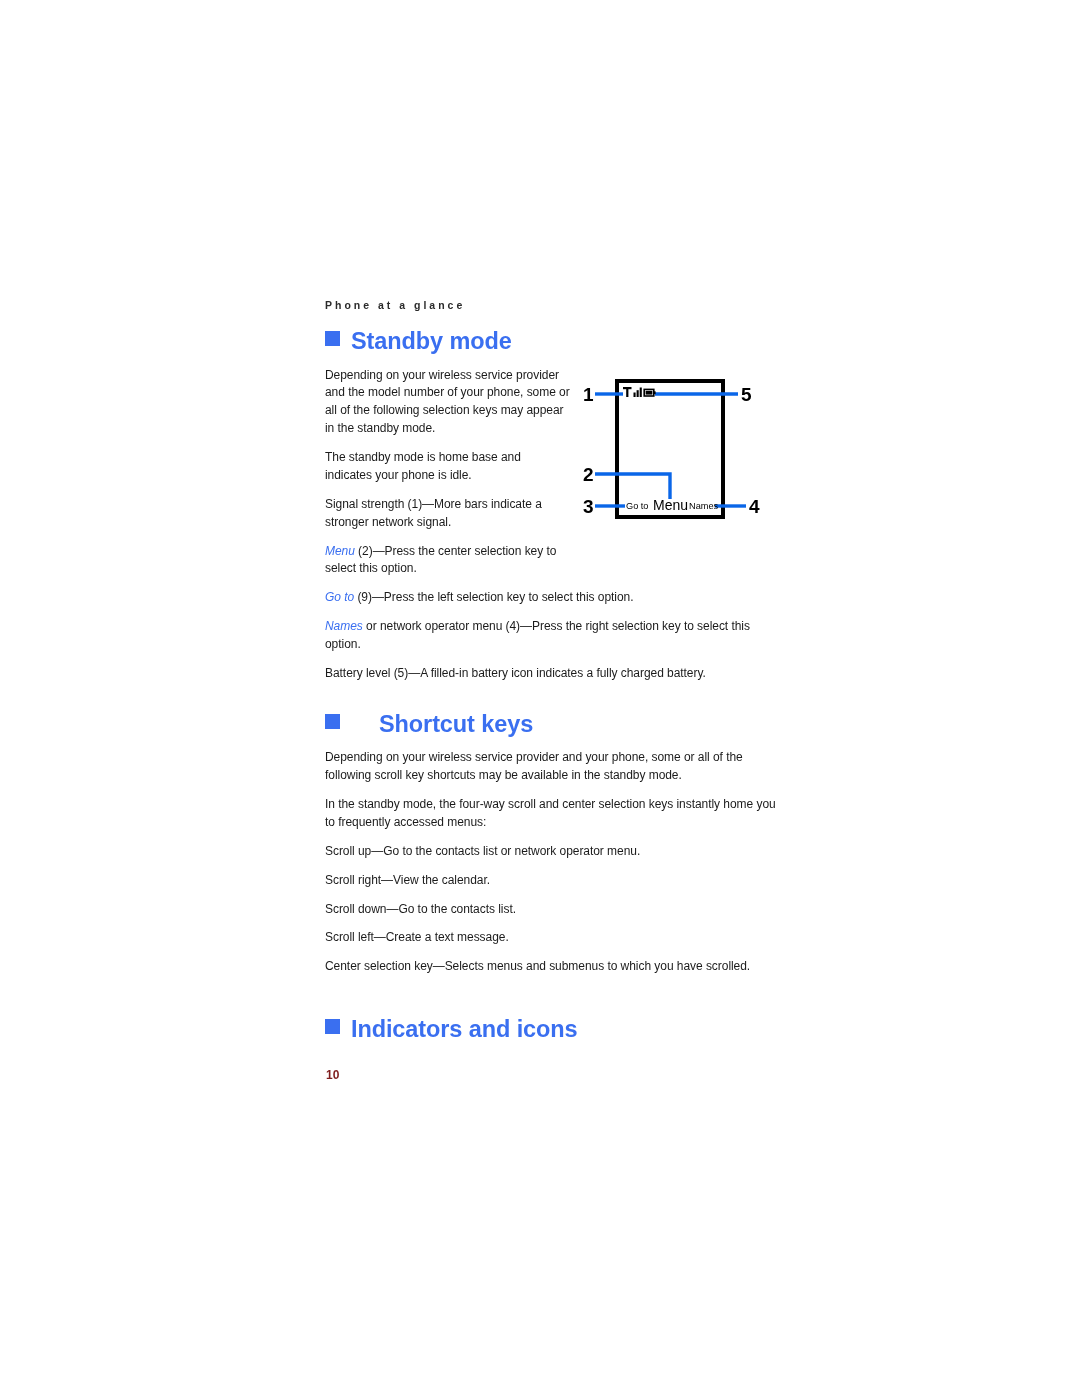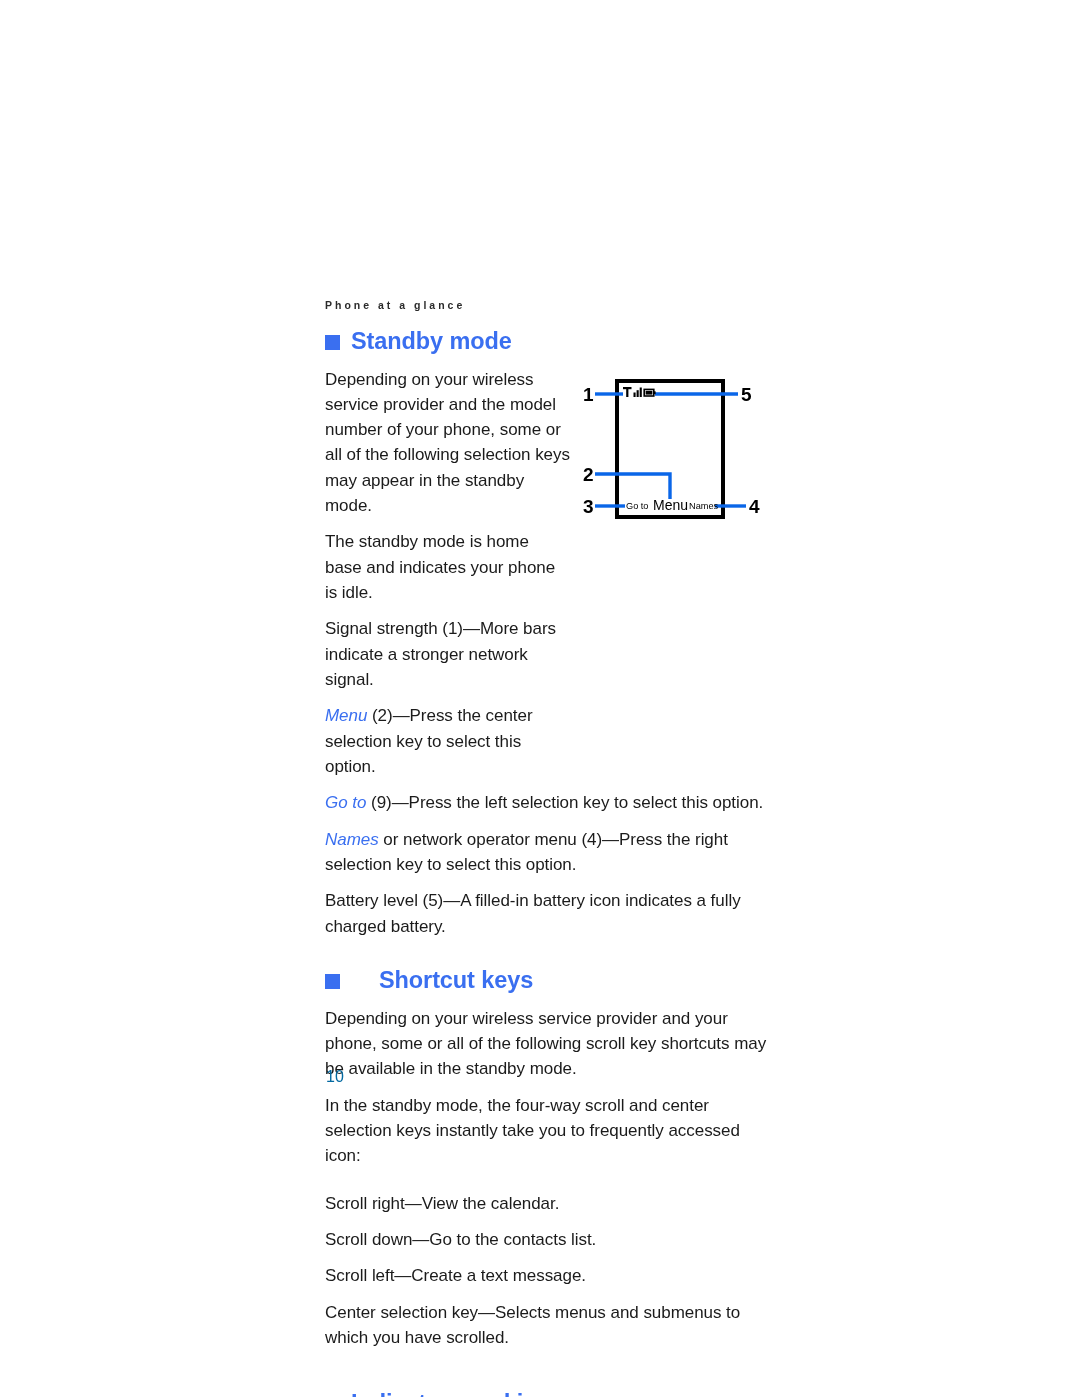--- a/index.html
+++ b/index.html
@@ -40,21 +40,21 @@
   .content {
     position: absolute;
     left: 313px;
     top: 330px;
     width: 452px;
   }
 
   
   .heading {
     display: flex;
-    align-items: center;
+    align-items: flex-start;
     color: #3a6ff0;
     font-size: 23.5px;
     font-weight: bold;
     letter-spacing: -0.1px;
     line-height: 1.0;
   }
   .heading .bullet {
     width: 15px;
     height: 15px;
     background: #3a6ff0;
@@ -63,21 +63,21 @@
     position: relative;
     top: 1px;
   }
   .h-standby   { margin-top: 0px; }
   .h-shortcut  { margin-top: 0px; gap: 28px; }
   .h-indicators{ margin-top: 12px; }
 
   
   p.body {
     margin: 0;
-    font-size: 17px;
+    font-size: 12px;
     line-height: 1.49;
     color: #1b1b1b;
     letter-spacing: -0.05px;
   }
   .it {
     font-style: italic;
     color: #3a6ff0;
   }
 
   
@@ -97,23 +97,23 @@
     width: 200px;
     height: 148px;
   }
   .figure svg { display: block; }
 
   
   .folio {
     position: absolute;
     left: 314px;
     top: 1068px;
-    font-size: 16px;
-    font-weight: normal;
-    color: #0369a1;
+    font-size: 12px;
+    font-weight: bold;
+    color: #7f1d1d;
   }
 </style>
 </head>
 <body>
 
 <div class="page">
 
   <div class="running-header">Phone at a glance</div>
 
   <div class="figure">
@@ -199,23 +199,24 @@
 
     <div class="heading h-shortcut">
       <span class="bullet"></span>
       <span>Shortcut keys</span>
     </div>
 
     <div class="gap-m"></div>
 
     <p class="body wide">Depending on your wireless service provider and your phone, some or all of the following scroll key shortcuts may be available in the standby mode.</p>
     <div class="gap-s"></div>
-    <p class="body wide">In the standby mode, the four-way scroll and center selection keys instantly take you to frequently accessed icon:</p>
-    <div class="gap-s"></div>
-
+    <p class="body wide">In the standby mode, the four-way scroll and center selection keys instantly home you to frequently accessed menus:</p>
+    <div class="gap-s"></div>
+
+    <p class="body wide">Scroll up—Go to the contacts list or network operator menu.</p>
     <div class="gap-s"></div>
     <p class="body wide">Scroll right—View the calendar.</p>
     <div class="gap-s"></div>
     <p class="body wide">Scroll down—Go to the contacts list.</p>
     <div class="gap-s"></div>
     <p class="body wide">Scroll left—Create a text message.</p>
     <div class="gap-s"></div>
     <p class="body wide">Center selection key—Selects menus and submenus to which you have scrolled.</p>
 
     <div class="gap-xxl"></div>

